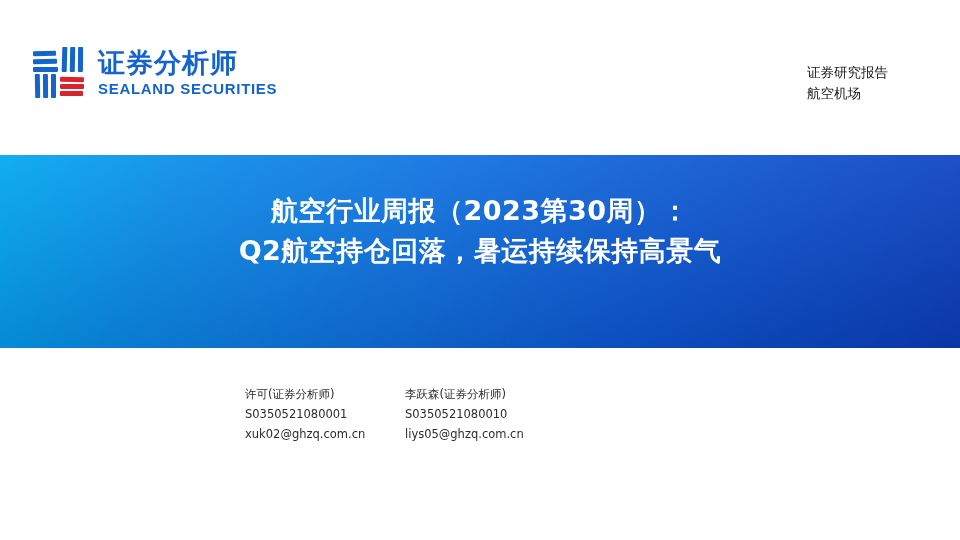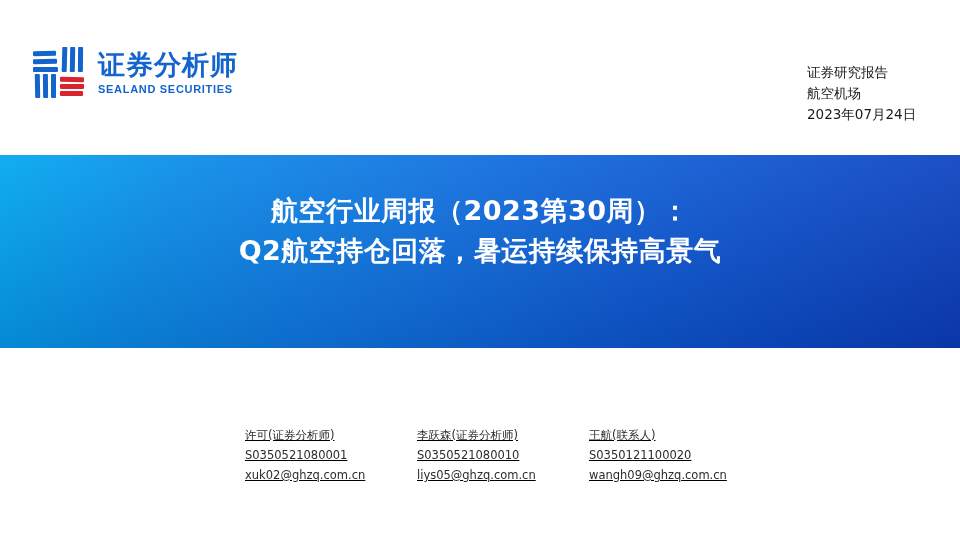--- a/index.html
+++ b/index.html
@@ -92,21 +92,21 @@
     font-family: "DejaVu Sans", "Liberation Sans", sans-serif;
     font-size: 27px;
     font-weight: bold;
     letter-spacing: 1px;
     color: #1464cd;
     line-height: 1.05;
     white-space: nowrap;
   }
   #logo-en {
     font-family: "Liberation Sans", sans-serif;
-    font-size: 11px;
+    font-size: 15px;
     font-weight: bold;
     letter-spacing: 0.7px;
     color: #1464cd;
     margin-top: 3px;
     white-space: nowrap;
   }
 
   #header-meta {
     position: absolute;
     left: 807px;
@@ -178,24 +178,23 @@
     font-size: 16px;
     color: #ffffff;
     letter-spacing: 0.5px;
     white-space: nowrap;
   }
 
   
   #analysts {
     position: absolute;
     left: 245px;
-    top: 425px;
+    top: 384px;
     display: flex;
-    gap: 12px;
-    text-decoration: underline;
+    gap: 0px;
   }
   .analyst-col {
     width: 160px;
   }
   .analyst-col div {
     font-family: "DejaVu Sans", "Liberation Sans", sans-serif;
     font-size: 11.5px;
     color: #2b2b2b;
     line-height: 20px;
     white-space: nowrap;
@@ -231,21 +230,20 @@
     </div>
     <div id="logo-text">
       <div id="logo-cn">证券分析师</div>
       <div id="logo-en">SEALAND SECURITIES</div>
     </div>
   </div>
 
   <div id="header-meta">
     <div>证券研究报告</div>
     <div>航空机场</div>
-    <div>2023年07月24日</div>
   </div>
 
 </div>
 
 <div id="banner">
   <div id="banner-inner">
     <div id="title-block">
       <div class="title-line">航空行业周报（2023第30周）：</div>
       <div class="title-line">Q2航空持仓回落，暑运持续保持高景气</div>
     </div>
@@ -259,19 +257,14 @@
     <div>S0350521080001</div>
     <div>xuk02@ghzq.com.cn</div>
   </div>
 
   <div class="analyst-col">
     <div>李跃森(证券分析师)</div>
     <div>S0350521080010</div>
     <div>liys05@ghzq.com.cn</div>
   </div>
 
-  <div class="analyst-col">
-    <div>王航(联系人)</div>
-    <div>S0350121100020</div>
-    <div>wangh09@ghzq.com.cn</div>
-  </div>
 
 </div>
 
 </body></html>

